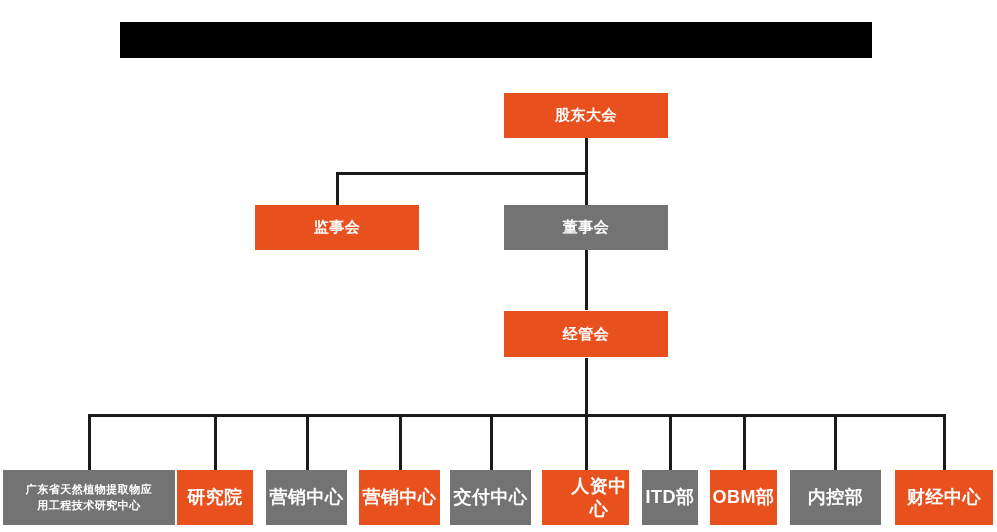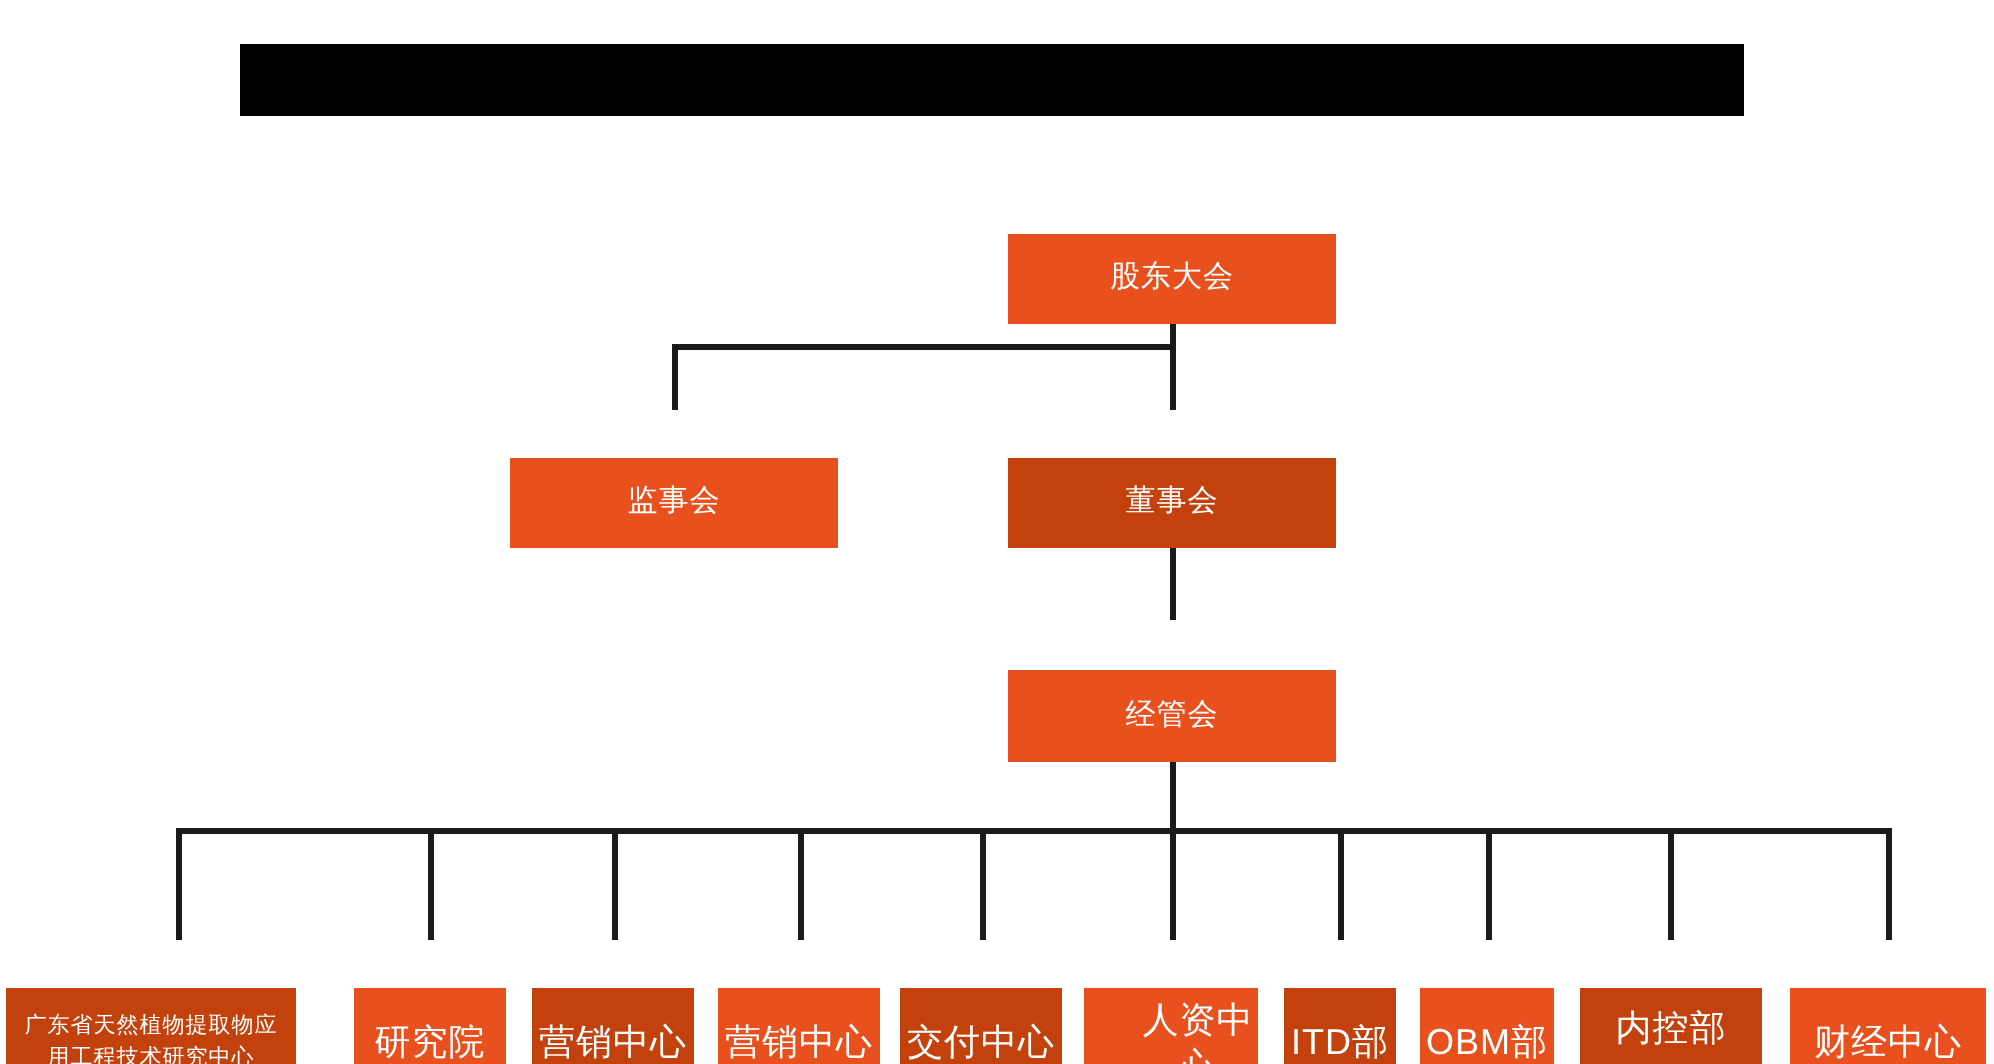--- a/index.html
+++ b/index.html
@@ -38,28 +38,27 @@
 
   
   .node {
     position: absolute;
     box-sizing: border-box;
     display: flex;
     align-items: center;
     justify-content: center;
     text-align: center;
     color: #ffffff;
-    font-weight: normal;
+    font-weight: bold;
     letter-spacing: 0.5px;
     line-height: 1.25;
     user-select: none;
-    margin-top: 24px;
   }
   .node.dark  { background: #E8501E; }
-  .node.light { background: #c2410c; }
+  .node.light { background: #737373; }
 
   .node.lvl1 { font-size: 15px; }
   .node.lvl2 { font-size: 15px; }
   .node.lvl3 { font-size: 15px; }
   .node.lvl4 { font-size: 18px; }
   .node.lvl4.tiny { font-size: 11px; line-height: 1.45; padding: 0 4px; }
 
   .node-label { display: block; white-space: pre-line; }
 </style>
 </head>
@@ -102,21 +101,21 @@
   </div>
 
   <div class="node light lvl2" style="left:504px; top:205px; width:164px; height:45px;">
     <span class="node-label">董事会</span>
   </div>
 
   <div class="node dark lvl3" style="left:504px; top:311px; width:164px; height:46px;">
     <span class="node-label">经管会</span>
   </div>
 
-  <div class="node light lvl4 tiny" style="left:3px; top:470px; width:145px; height:55px;">
+  <div class="node light lvl4 tiny" style="left:3px; top:470px; width:172px; height:55px;">
     <span class="node-label">广东省天然植物提取物应
 用工程技术研究中心</span>
   </div>
 
   <div class="node dark lvl4" style="left:177px; top:470px; width:76px; height:55px;">
     <span class="node-label">研究院</span>
   </div>
 
   <div class="node light lvl4" style="left:266px; top:470px; width:81px; height:55px;">
     <span class="node-label">营销中心</span>
@@ -135,21 +134,21 @@
   </div>
 
   <div class="node light lvl4" style="left:642px; top:470px; width:56px; height:55px;">
     <span class="node-label">ITD部</span>
   </div>
 
   <div class="node dark lvl4" style="left:710px; top:470px; width:67px; height:55px;text-align:center;">
     <span class="node-label">OBM部</span>
   </div>
 
-  <div class="node light lvl4" style="left:790px; top:470px; width:91px; height:41px;">
+  <div class="node light lvl4" style="left:790px; top:470px; width:91px; height:55px;">
     <span class="node-label">内控部</span>
   </div>
 
   <div class="node dark lvl4" style="left:895px; top:470px; width:98px; height:55px;">
     <span class="node-label">财经中心</span>
   </div>
 
 </div>
 
 </body></html>

